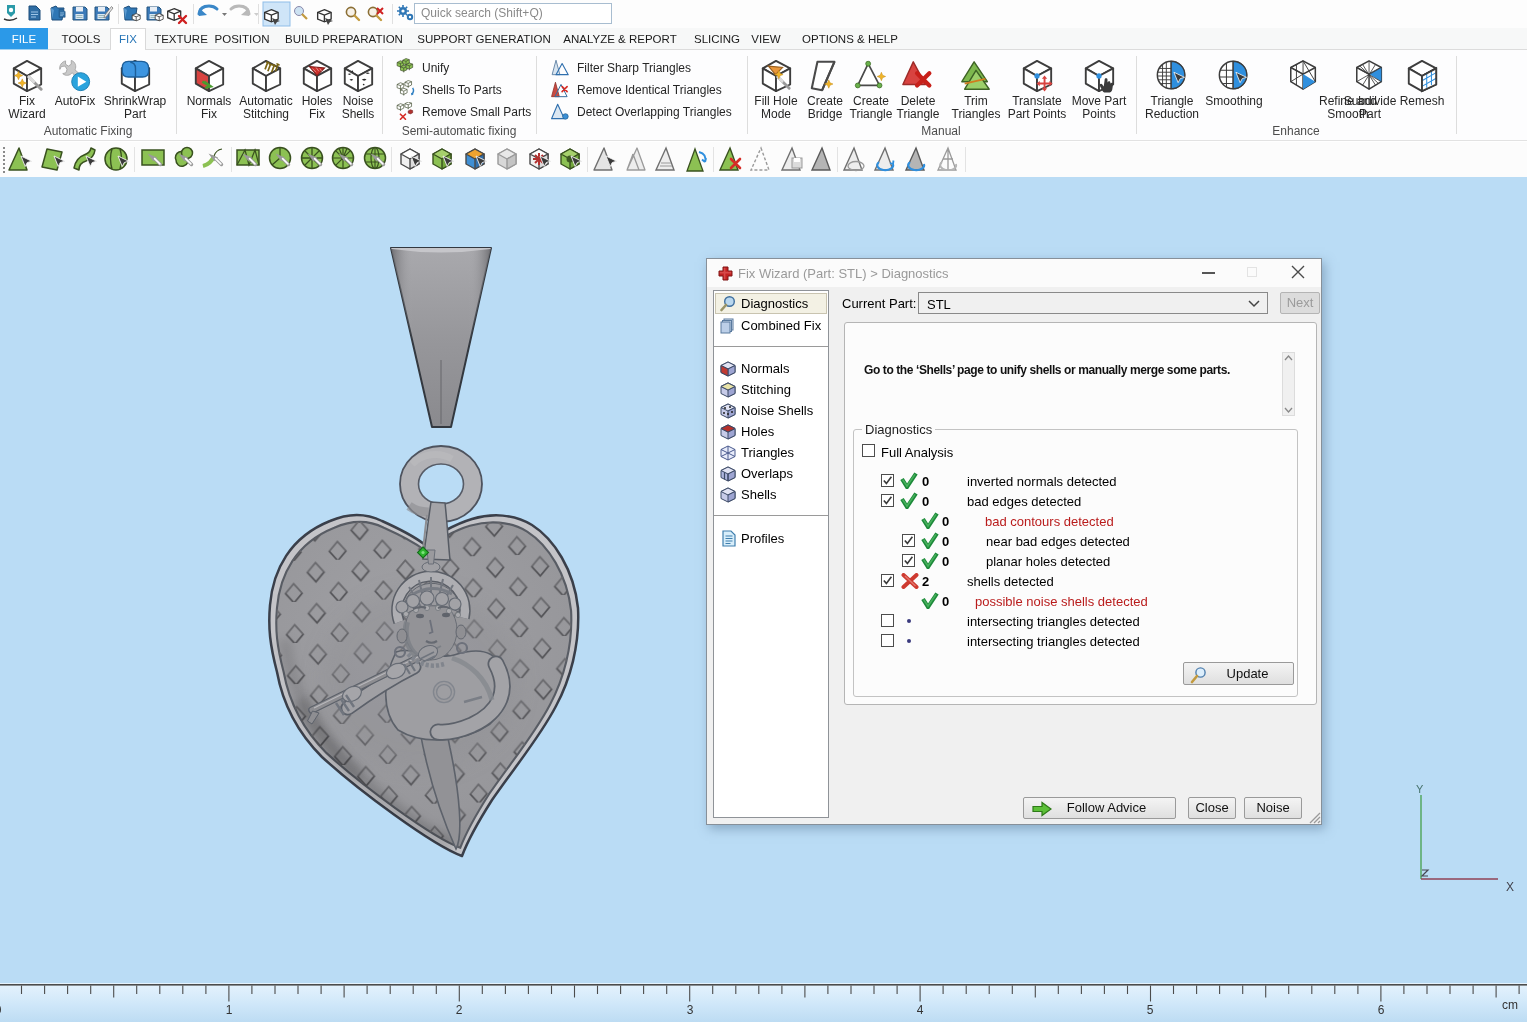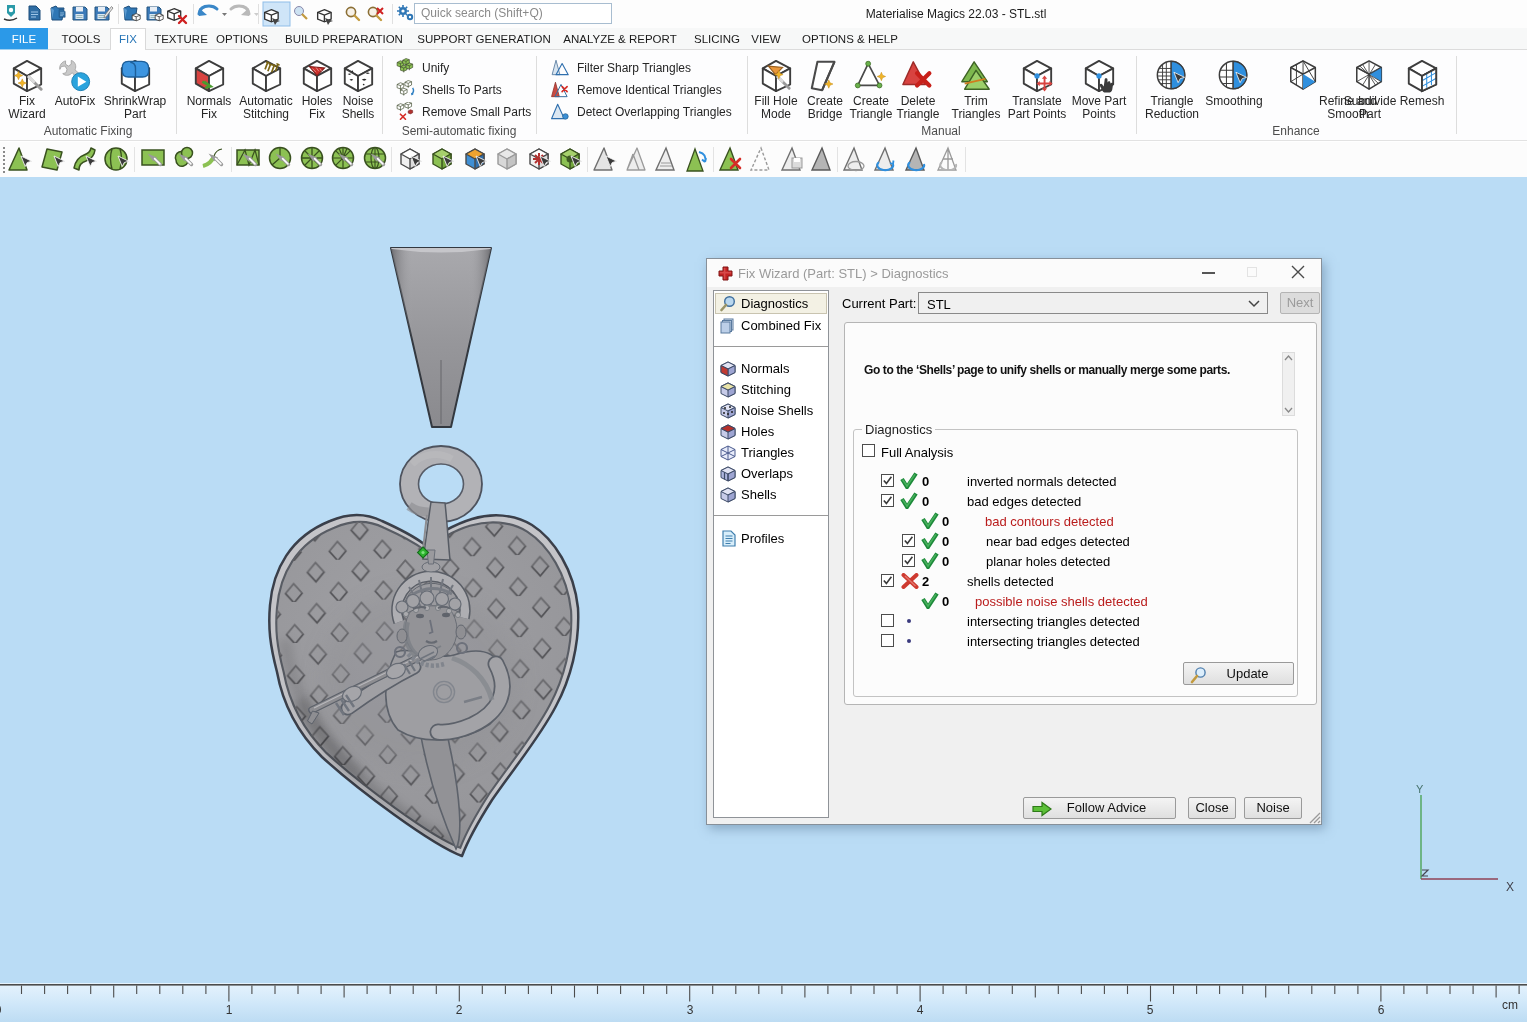--- a/index.html
+++ b/index.html
@@ -96,30 +96,29 @@
 <g fill="#2e76b5">
         <circle cx="403" cy="11" r="4"></circle>
         <circle cx="410" cy="17" r="3.2"></circle>
         <circle cx="403" cy="11" r="1.6" fill="#fdfdfd"></circle>
         <circle cx="410" cy="17" r="1.2" fill="#fdfdfd"></circle>
         <path d="M403 5v2M403 15v2M397 11h2M407 11h2M398.8 6.8l1.4 1.4M405.8 13.8l1.4 1.4M407.2 6.8l-1.4 1.4M400.2 13.8l-1.4 1.4" stroke="#2e76b5" stroke-width="1.6"></path>
       </g>
 </svg>
 <div class="abs" style="left:414px;top:3px;width:198px;height:21px;background:#fff;border:1px solid #a8bdd0;"></div>
 <div class="abs" style="left:421px;top:6px;font-size:12px;color:#8a8a8a;">Quick search (Shift+Q)</div>
-<div class="abs" style="left:700px;top:7px;width:512px;text-align:center;font-size:12px;color:#1a1a1a;">Materialise Magics 22.03 - STL.stl</div>
 </div>
 <div id="tabrow" class="abs">
 <div class="abs" style="left:0;top:0;width:48px;height:22px;background:#2b99e8;"></div>
 <div class="tabtxt" style="left:0px;width:48px;color:#fff;">FILE</div>
 <div class="abs" style="left:110px;top:0;width:36px;height:22px;background:#fff;border:1px solid #d9d9d9;border-bottom:none;"></div>
 <div class="tabtxt" style="left:-9px;width:180px;color:#1b1b1b;">TOOLS</div>
 <div class="tabtxt" style="left:38px;width:180px;color:#2a77b8;">FIX</div>
 <div class="tabtxt" style="left:91px;width:180px;color:#1b1b1b;">TEXTURE</div>
-<div class="tabtxt" style="left:152px;width:180px;color:#1b1b1b;">OPTIONS</div>
+<div class="tabtxt" style="left:152px;width:180px;color:#1b1b1b;">POSITION</div>
 <div class="tabtxt" style="left:254px;width:180px;color:#1b1b1b;">BUILD PREPARATION</div>
 <div class="tabtxt" style="left:394px;width:180px;color:#1b1b1b;">SUPPORT GENERATION</div>
 <div class="tabtxt" style="left:530px;width:180px;color:#1b1b1b;">ANALYZE &amp; REPORT</div>
 <div class="tabtxt" style="left:627px;width:180px;color:#1b1b1b;">SLICING</div>
 <div class="tabtxt" style="left:676px;width:180px;color:#1b1b1b;">VIEW</div>
 <div class="tabtxt" style="left:760px;width:180px;color:#1b1b1b;">OPTIONS &amp; HELP</div>
 <div class="abs" style="left:0;top:21px;width:1527px;height:1px;background:#dcdcdc;"></div>
 <div class="abs" style="left:0;top:21px;width:48px;height:1px;background:#9fd0f2;"></div>
 <div class="abs" style="left:111px;top:21px;width:34px;height:1px;background:#ffffff;"></div>
 </div>

